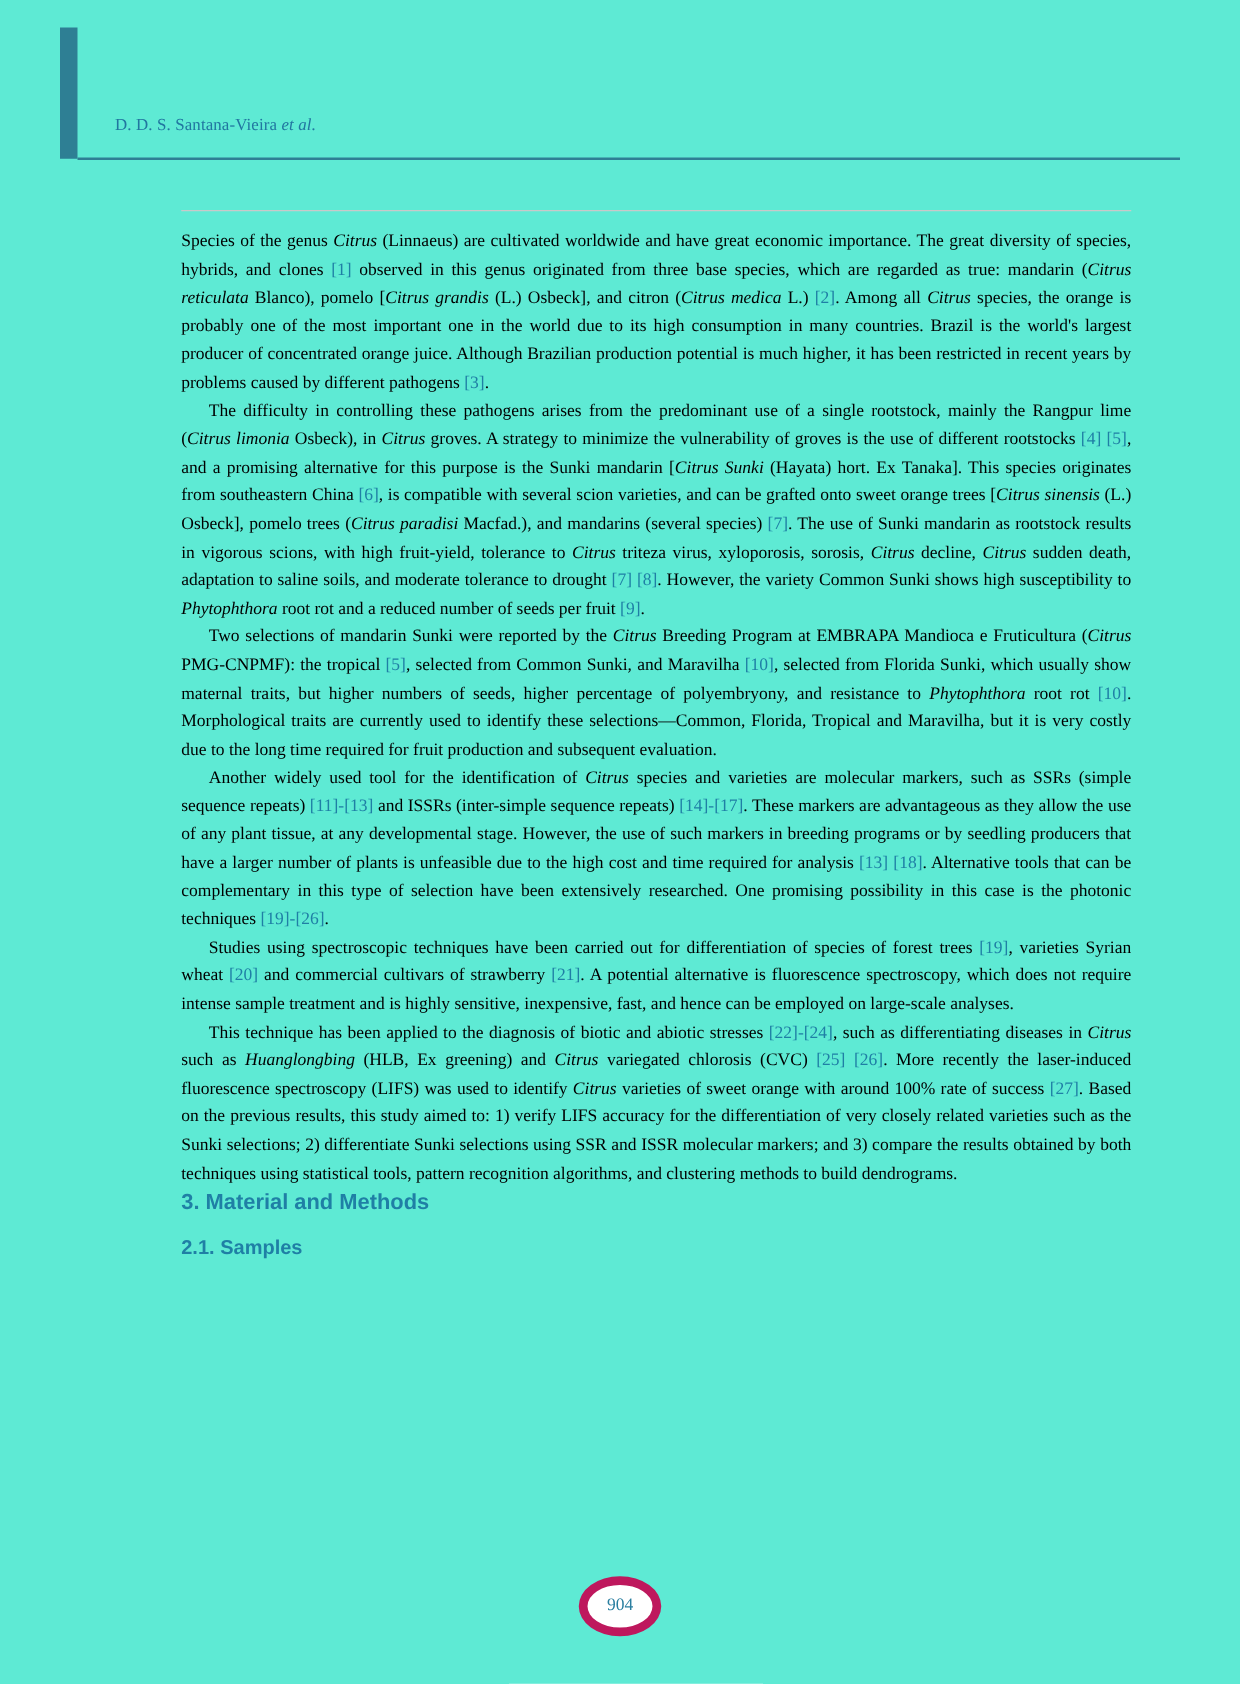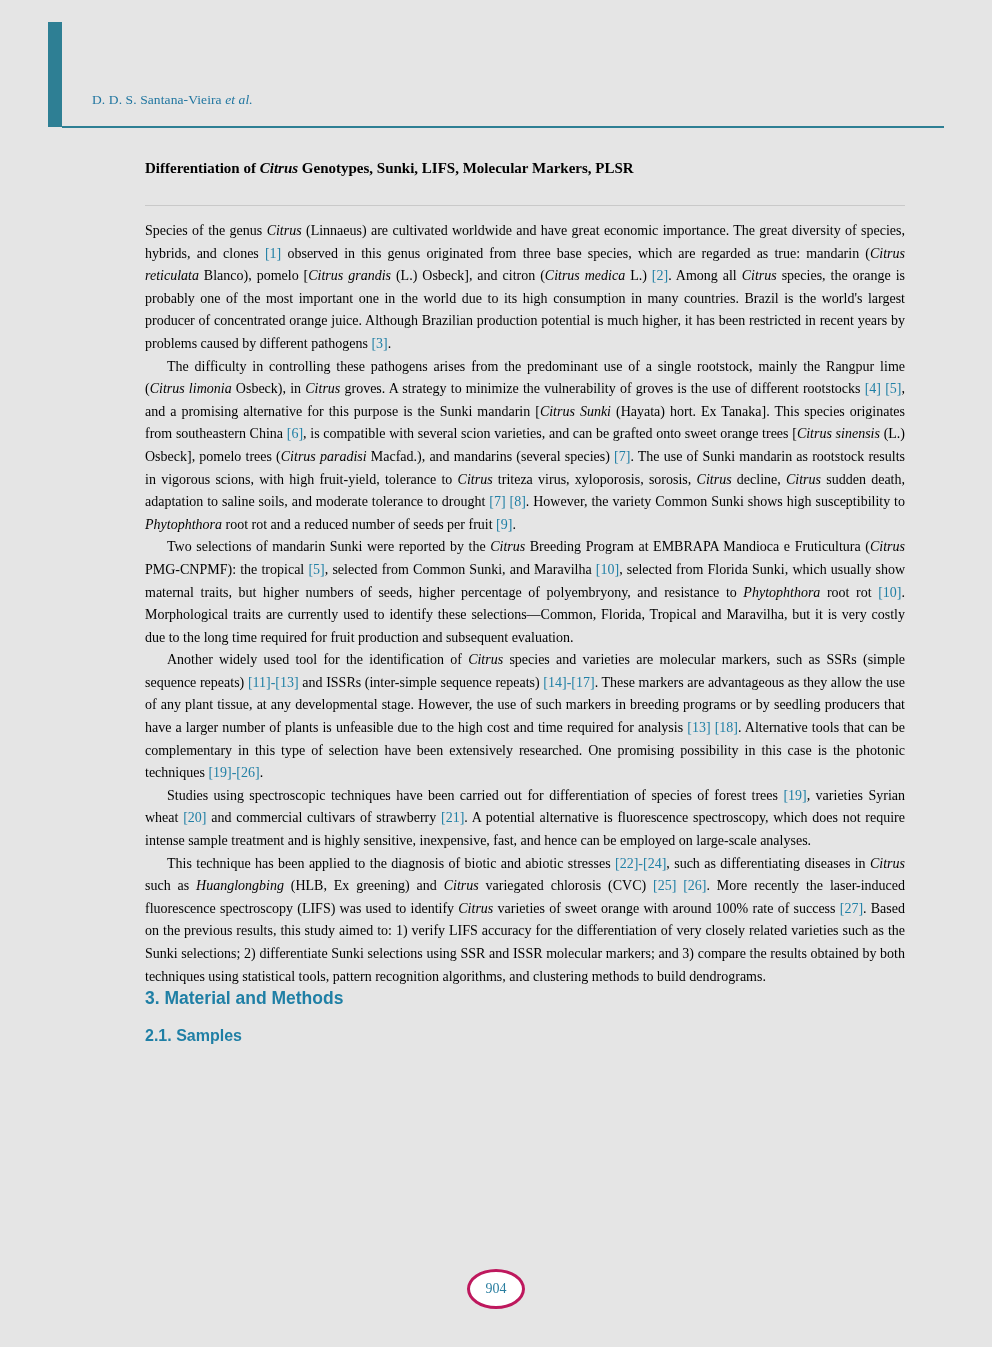--- a/index.html
+++ b/index.html
@@ -11,21 +11,21 @@
     width: 992px;
     height: 1347px;
     position: relative;
     font-family: "Liberation Serif", serif;
     color: #000000;
     overflow: hidden;
   }
   .page {
     position: absolute;
     inset: 0;
-    background: #e5e5e5;
+    background: #5eead4;
   }
   
   .header-bar {
     position: absolute;
     left: 48px;
     top: 22px;
     width: 14px;
     height: 105px;
     background: #2e7f94;
   }
@@ -118,21 +118,21 @@
   
   .page-number {
     position: absolute;
     left: 50%;
     transform: translateX(-50%);
     bottom: 38px;
     width: 52px;
     height: 34px;
     border-radius: 50%;
     background: #ffffff;
-    border: 3px solid #be185d;
+    border: 7px solid #be185d;
     color: #2b7fa0;
     font-size: 14px;
     display: flex;
     align-items: center;
     justify-content: center;
     font-family: "Liberation Serif", serif;
   }
 </style>
 </head>
 <body>
@@ -143,23 +143,20 @@
 
   <div class="header-author">
     <span>D. D. S. Santana-Vieira </span><i>et al.</i>
   </div>
 
   <div class="header-rule"></div>
 
   <div class="content">
 
 
-    <div class="keywords-line">
-      <span>Differentiation of </span><i>Citrus</i><span> Genotypes, Sunki, LIFS, Molecular Markers, PLSR</span>
-    </div>
 
     <hr class="kw-rule">
 
 
     <p class="body-text first-para">Species of the genus <i>Citrus</i> (Linnaeus) are cultivated worldwide and have great economic importance. The great diversity of species, hybrids, and clones <span class="ref">[1]</span> observed in this genus originated from three base species, which are regarded as true: mandarin (<i>Citrus reticulata</i> Blanco), pomelo [<i>Citrus grandis</i> (L.) Osbeck], and citron (<i>Citrus medica</i> L.) <span class="ref">[2]</span>. Among all <i>Citrus</i> species, the orange is probably one of the most important one in the world due to its high consumption in many countries. Brazil is the world's largest producer of concentrated orange juice. Although Brazilian production potential is much higher, it has been restricted in recent years by problems caused by different pathogens <span class="ref">[3]</span>.</p>
     <p class="body-text indent">The difficulty in controlling these pathogens arises from the predominant use of a single rootstock, mainly the Rangpur lime (<i>Citrus limonia</i> Osbeck), in <i>Citrus</i> groves. A strategy to minimize the vulnerability of groves is the use of different rootstocks <span class="ref">[4] [5]</span>, and a promising alternative for this purpose is the Sunki mandarin [<i>Citrus Sunki</i> (Hayata) hort. Ex Tanaka]. This species originates from southeastern China <span class="ref">[6]</span>, is compatible with several scion varieties, and can be grafted onto sweet orange trees [<i>Citrus sinensis</i> (L.) Osbeck], pomelo trees (<i>Citrus paradisi</i> Macfad.), and mandarins (several species) <span class="ref">[7]</span>. The use of Sunki mandarin as rootstock results in vigorous scions, with high fruit-yield, tolerance to <i>Citrus</i> triteza virus, xyloporosis, sorosis, <i>Citrus</i> decline, <i>Citrus</i> sudden death, adaptation to saline soils, and moderate tolerance to drought <span class="ref">[7] [8]</span>. However, the variety Common Sunki shows high susceptibility to <i>Phytophthora</i> root rot and a reduced number of seeds per fruit <span class="ref">[9]</span>.</p>
     <p class="body-text indent">Two selections of mandarin Sunki were reported by the <i>Citrus</i> Breeding Program at EMBRAPA Mandioca e Fruticultura (<i>Citrus</i> PMG-CNPMF): the tropical <span class="ref">[5]</span>, selected from Common Sunki, and Maravilha <span class="ref">[10]</span>, selected from Florida Sunki, which usually show maternal traits, but higher numbers of seeds, higher percentage of polyembryony, and resistance to <i>Phytophthora</i> root rot <span class="ref">[10]</span>. Morphological traits are currently used to identify these selections—Common, Florida, Tropical and Maravilha, but it is very costly due to the long time required for fruit production and subsequent evaluation.</p>
     <p class="body-text indent">Another widely used tool for the identification of <i>Citrus</i> species and varieties are molecular markers, such as SSRs (simple sequence repeats) <span class="ref">[11]-[13]</span> and ISSRs (inter-simple sequence repeats) <span class="ref">[14]-[17]</span>. These markers are advantageous as they allow the use of any plant tissue, at any developmental stage. However, the use of such markers in breeding programs or by seedling producers that have a larger number of plants is unfeasible due to the high cost and time required for analysis <span class="ref">[13] [18]</span>. Alternative tools that can be complementary in this type of selection have been extensively researched. One promising possibility in this case is the photonic techniques <span class="ref">[19]-[26]</span>.</p>
     <p class="body-text indent">Studies using spectroscopic techniques have been carried out for differentiation of species of forest trees <span class="ref">[19]</span>, varieties Syrian wheat <span class="ref">[20]</span> and commercial cultivars of strawberry <span class="ref">[21]</span>. A potential alternative is fluorescence spectroscopy, which does not require intense sample treatment and is highly sensitive, inexpensive, fast, and hence can be employed on large-scale analyses.</p>
     <p class="body-text indent">This technique has been applied to the diagnosis of biotic and abiotic stresses <span class="ref">[22]-[24]</span>, such as differentiating diseases in <i>Citrus</i> such as <i>Huanglongbing</i> (HLB, Ex greening) and <i>Citrus</i> variegated chlorosis (CVC) <span class="ref">[25]</span> <span class="ref">[26]</span>. More recently the laser-induced fluorescence spectroscopy (LIFS) was used to identify <i>Citrus</i> varieties of sweet orange with around 100% rate of success <span class="ref">[27]</span>. Based on the previous results, this study aimed to: 1) verify LIFS accuracy for the differentiation of very closely related varieties such as the Sunki selections; 2) differentiate Sunki selections using SSR and ISSR molecular markers; and 3) compare the results obtained by both techniques using statistical tools, pattern recognition algorithms, and clustering methods to build dendrograms.</p>

